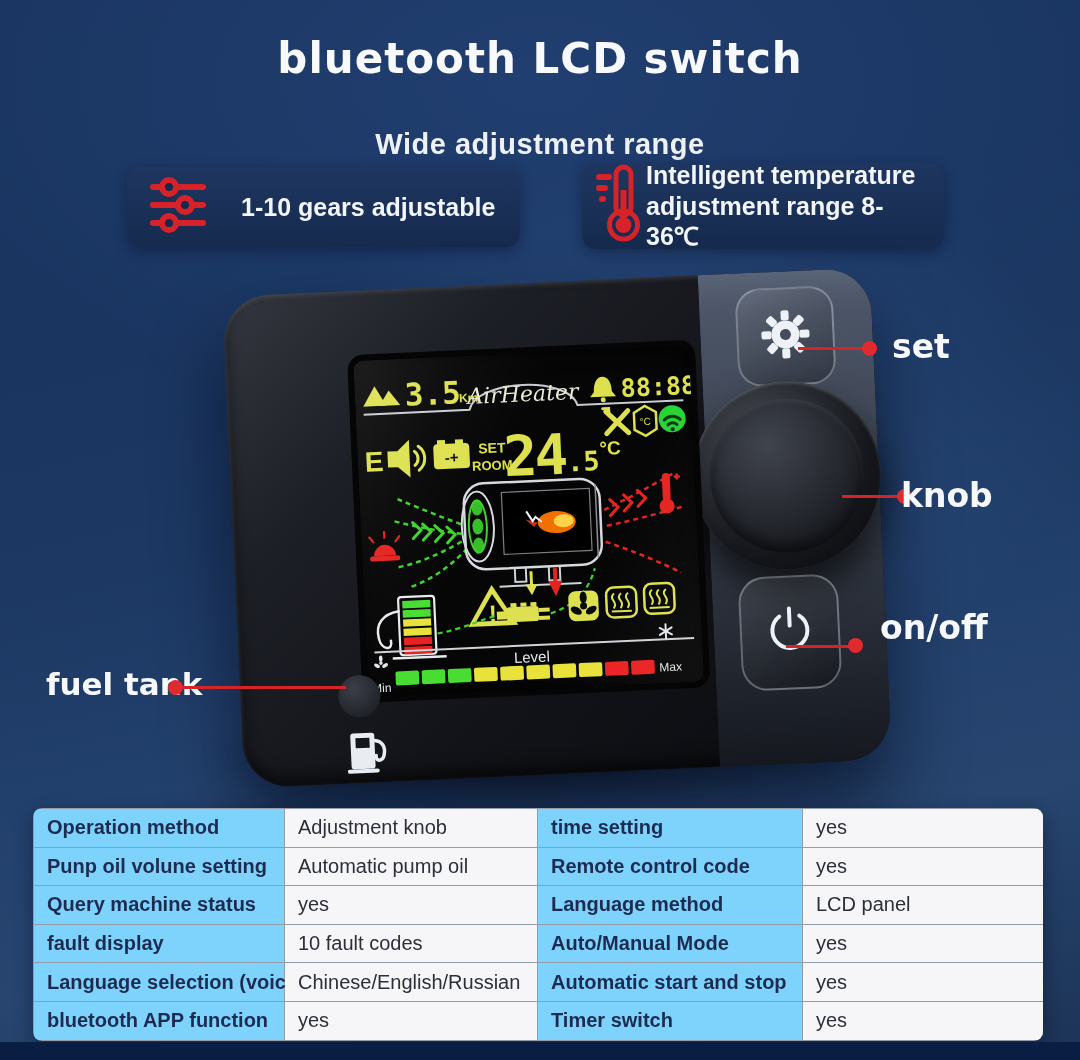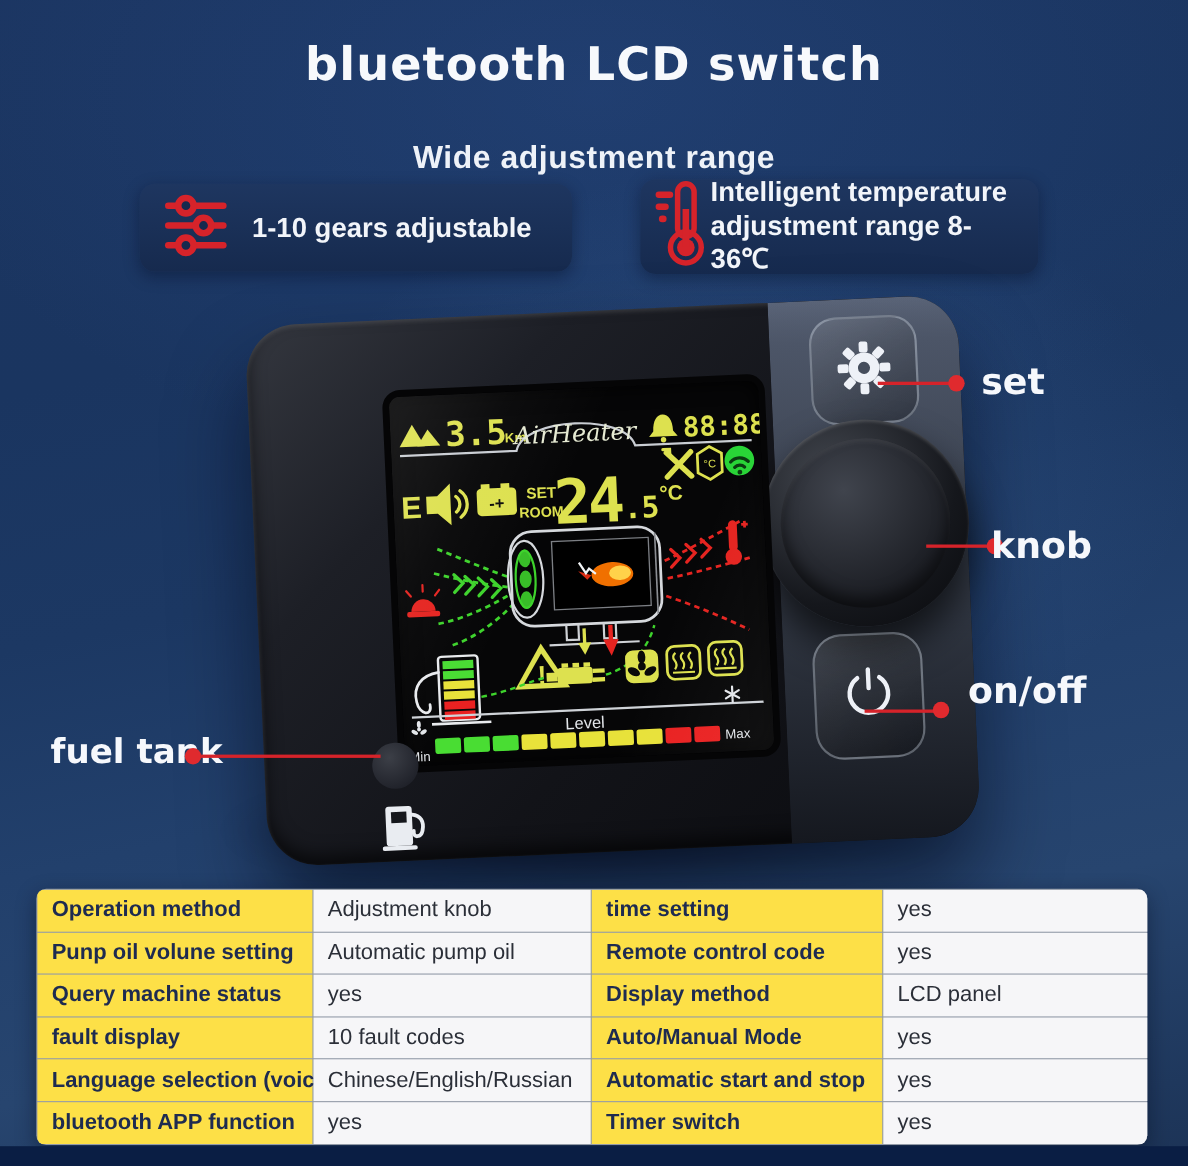--- a/index.html
+++ b/index.html
@@ -12,21 +12,21 @@
   .vignette{position:absolute;inset:0;background:
       radial-gradient(ellipse 140% 120% at 50% 45%, transparent 60%, rgba(5,12,30,.45) 100%);pointer-events:none;}
   
   .title{position:absolute;left:0;top:34px;width:100%;text-align:center;color:#f7f9fc;
          font-family:"DejaVu Sans",sans-serif;font-weight:700;font-size:42px;letter-spacing:1px;}
   .subtitle{position:absolute;left:0;top:104px;width:100%;text-align:center;color:#eef2f8;
          font-weight:600;font-size:29px;letter-spacing:.5px;margin-top:24px;}
   
   .badge{position:absolute;background:linear-gradient(180deg,#1e3660,#162a4e);
          border-radius:14px;display:flex;align-items:center;box-shadow:0 4px 14px rgba(4,10,28,.35);}
-  .badge.left{left:127px;top:167px;width:365px;height:80px;padding:0 8px 0 20px;gap:20px;}
+  .badge.left{left:127px;top:167px;width:365px;height:80px;padding:0 8px 0 20px;gap:32px;}
   .badge.right{left:582px;top:163px;width:344px;height:86px;padding:0 8px 0 10px;gap:0;}
   .badge-text{color:#f2f5fa;font-weight:600;font-size:25px;line-height:1.22;}
   
   .device-shadow{position:absolute;left:175px;top:695px;width:720px;height:120px;
       background:radial-gradient(ellipse,rgba(2,5,16,.6),transparent 65%);filter:blur(8px);}
   .device{position:absolute;left:233px;top:282px;width:648px;height:492px;border-radius:46px;
       transform:rotate(-2.6deg);
       background:linear-gradient(135deg,#34373f 0%,#1d1f26 26%,#121318 60%,#0b0c10 100%);
       box-shadow:inset 0 2px 5px rgba(255,255,255,.14), inset 0 -8px 16px rgba(0,0,0,.65),
                  0 42px 70px rgba(2,6,20,.55);}
@@ -56,21 +56,21 @@
   .c-line{position:absolute;height:3px;background:#d6232a;}
   .c-dot{position:absolute;width:15px;height:15px;border-radius:50%;background:#e02a2e;}
   .c-text{position:absolute;color:#f6f8fc;font-weight:700;font-size:33px;
           font-family:"DejaVu Sans",sans-serif;}
   
   .spec-table{position:absolute;left:33px;top:808px;width:1008px;
       display:grid;grid-template-columns:250px 252px 264px 242px;grid-auto-rows:37.6px;
       gap:1px;padding:1px;background:#939ba8;border-radius:9px;overflow:hidden;
       box-shadow:0 6px 18px rgba(4,10,28,.4);}
   .cell{display:flex;align-items:center;padding:0 13px;white-space:nowrap;}
-  .cell-label{background:#fde047;color:#1e2b50;font-weight:700;font-size:20px;}
+  .cell-label{background:#7dd3fc;color:#1e2b50;font-weight:700;font-size:20px;}
   .cell-value{background:#f6f6f8;color:#2b2f38;font-size:20px;}
   .bottom-strip{position:absolute;left:0;top:1042px;width:1080px;height:18px;background:#0a1e44;}
 </style>
 </head>
 <body>
 
 <div class="page">
   <div class="vignette"></div>
 
   <div class="title">bluetooth LCD switch</div>
@@ -364,21 +364,21 @@
     <div class="cell cell-label">time setting</div>
     <div class="cell cell-value">yes</div>
 
     <div class="cell cell-label">Punp oil volune setting</div>
     <div class="cell cell-value">Automatic pump oil</div>
     <div class="cell cell-label">Remote control code</div>
     <div class="cell cell-value">yes</div>
 
     <div class="cell cell-label">Query machine status</div>
     <div class="cell cell-value">yes</div>
-    <div class="cell cell-label">Display method</div>
+    <div class="cell cell-label">Language method</div>
     <div class="cell cell-value">LCD panel</div>
 
     <div class="cell cell-label">fault display</div>
     <div class="cell cell-value">10 fault codes</div>
     <div class="cell cell-label">Auto/Manual Mode</div>
     <div class="cell cell-value">yes</div>
 
     <div class="cell cell-label">Language selection (voice)</div>
     <div class="cell cell-value">Chinese/English/Russian</div>
     <div class="cell cell-label">Automatic start and stop</div>

